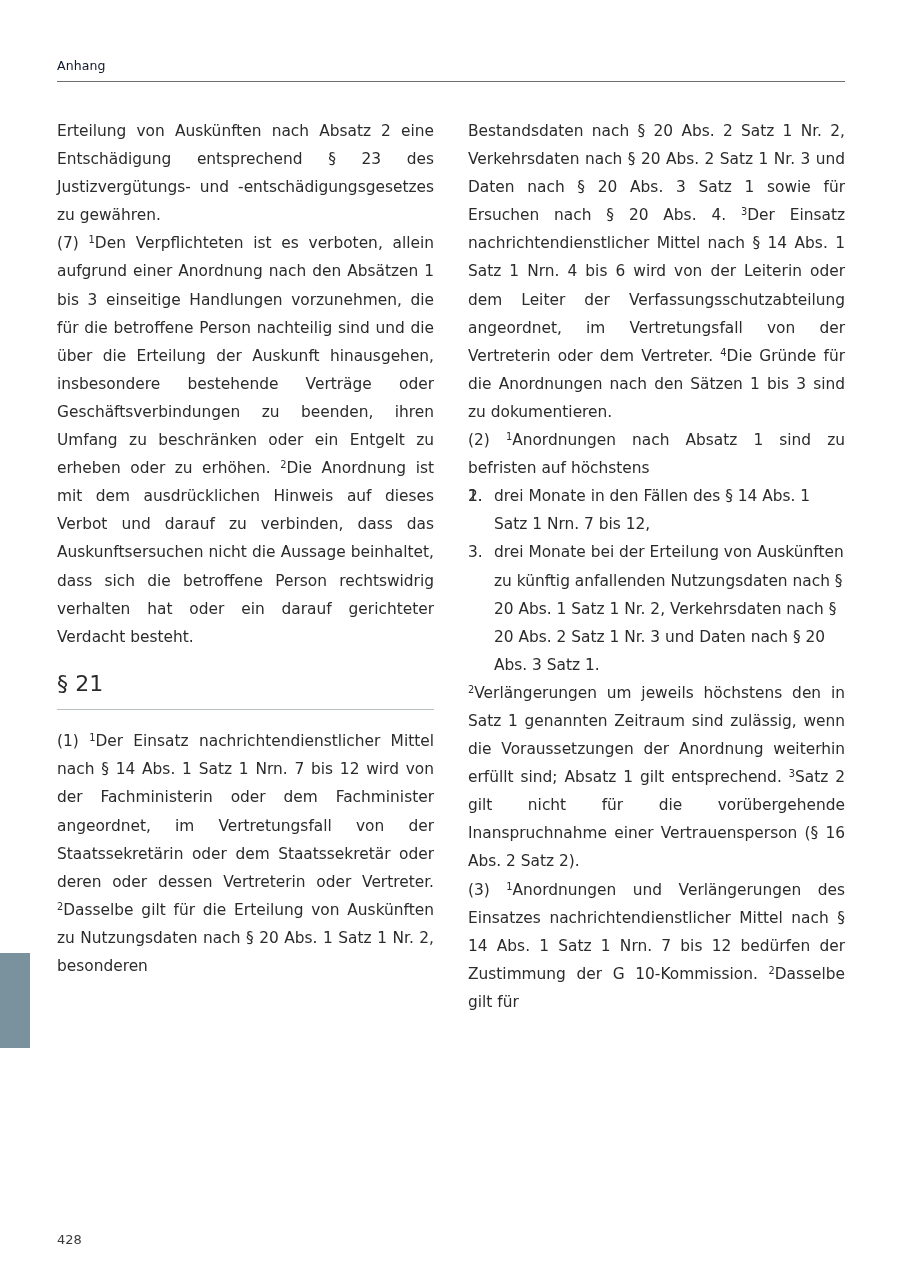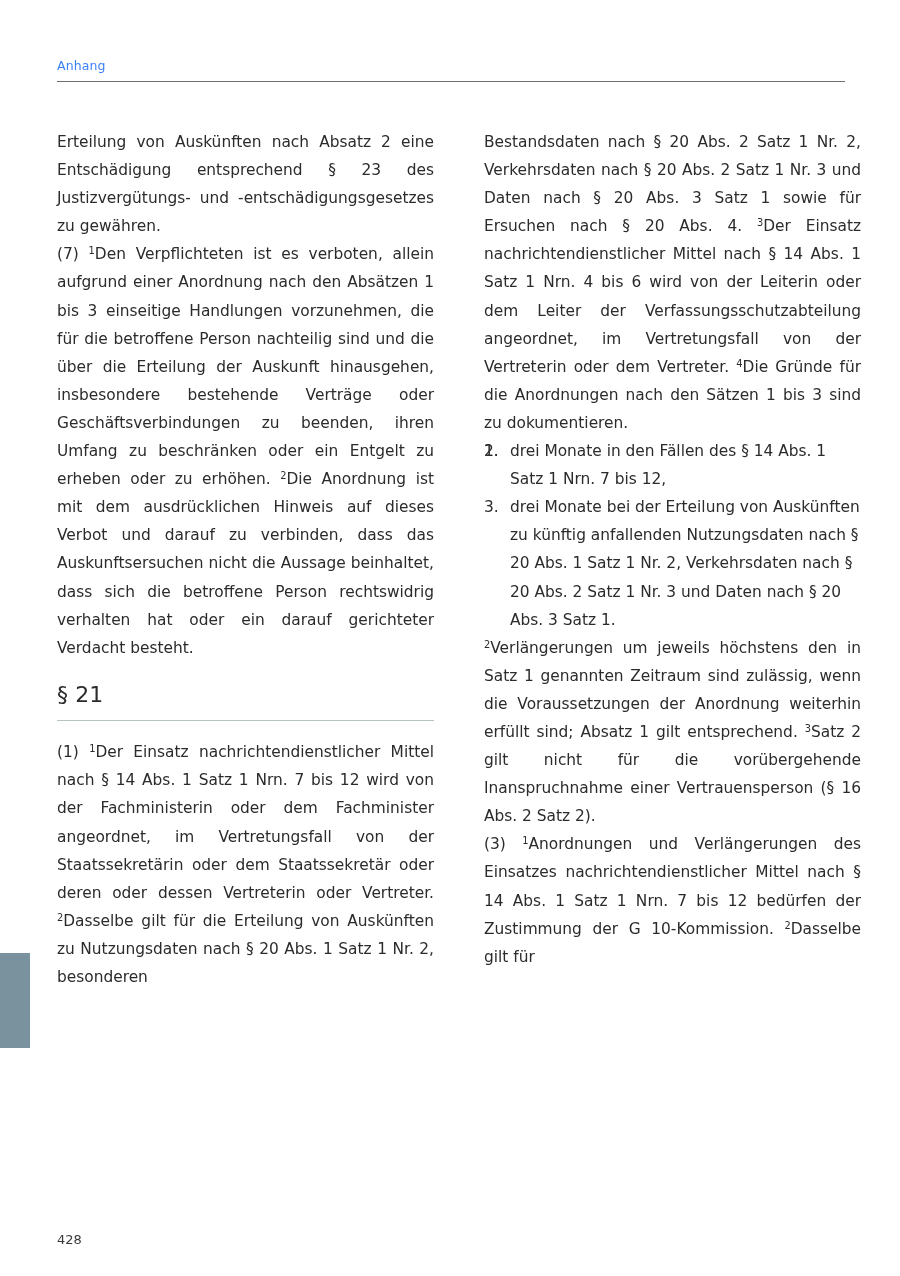--- a/index.html
+++ b/index.html
@@ -24,38 +24,38 @@
   
   .runhead {
     position: absolute;
     left: 57px;
     top: 58px;
     width: 788px;
   }
   .runhead-label {
     font-size: 12.5px;
     letter-spacing: 0.01em;
-    color: #3b82f6;
+    color: #0f172a;
     line-height: 1.2;
   }
   .runhead-rule {
     margin-top: 8px;
     border-bottom: 1.1px solid #6e6e6e;
     width: 100%;
   }
 
   
   .columns {
     position: absolute;
     left: 57px;
-    top: 128px;
+    top: 117px;
     width: 788px;
     height: 1060px;
     display: flex;
-    gap: 50px;
+    gap: 34px;
   }
   .col {
     width: 377px;
     flex: 0 0 377px;
   }
 
   p.body {
     margin: 0;
     font-size: 15.4px;
     line-height: 28.1px;
@@ -168,20 +168,23 @@
       </p>
 
     </div>
 
     <div class="col">
 
       <p class="body">
         <span>Bestandsdaten nach § 20 Abs. 2 Satz 1 Nr. 2, Verkehrsdaten nach § 20 Abs. 2 Satz 1 Nr. 3 und Daten nach § 20 Abs. 3 Satz 1 sowie für Ersuchen nach § 20 Abs. 4. </span><sup>3</sup><span>Der Einsatz nachrichtendienstlicher Mittel nach § 14 Abs. 1 Satz 1 Nrn. 4 bis 6 wird von der Leiterin oder dem Leiter der Verfassungsschutzabteilung angeordnet, im Vertretungsfall von der Vertreterin oder dem Vertreter. </span><sup>4</sup><span>Die Gründe für die Anordnungen nach den Sätzen 1 bis 3 sind zu dokumentieren.</span>
       </p>
 
+      <p class="body">
+        <span>(2)</span><span>&nbsp;</span><sup>1</sup><span>Anordnungen nach Absatz 1 sind zu befristen auf höchstens</span>
+      </p>
 
       <ol class="numlist">
         <li>
           <span class="marker">1.</span>
         </li>
         <li>
           <span class="marker">2.</span><span>drei Monate in den Fällen des § 14 Abs. 1 Satz 1 Nrn. 7 bis 12,</span>
         </li>
         <li>
           <span class="marker">3.</span><span>drei Monate bei der Erteilung von Auskünften zu künftig anfallenden Nutzungsdaten nach § 20 Abs. 1 Satz 1 Nr. 2, Verkehrsdaten nach § 20 Abs. 2 Satz 1 Nr. 3 und Daten nach § 20 Abs. 3 Satz 1.</span>

